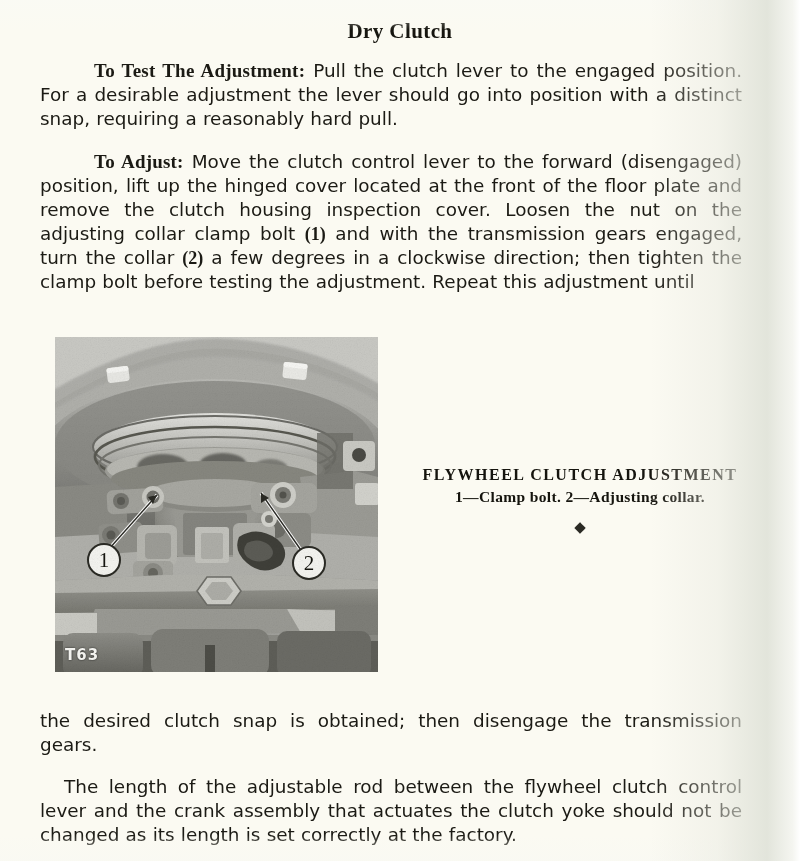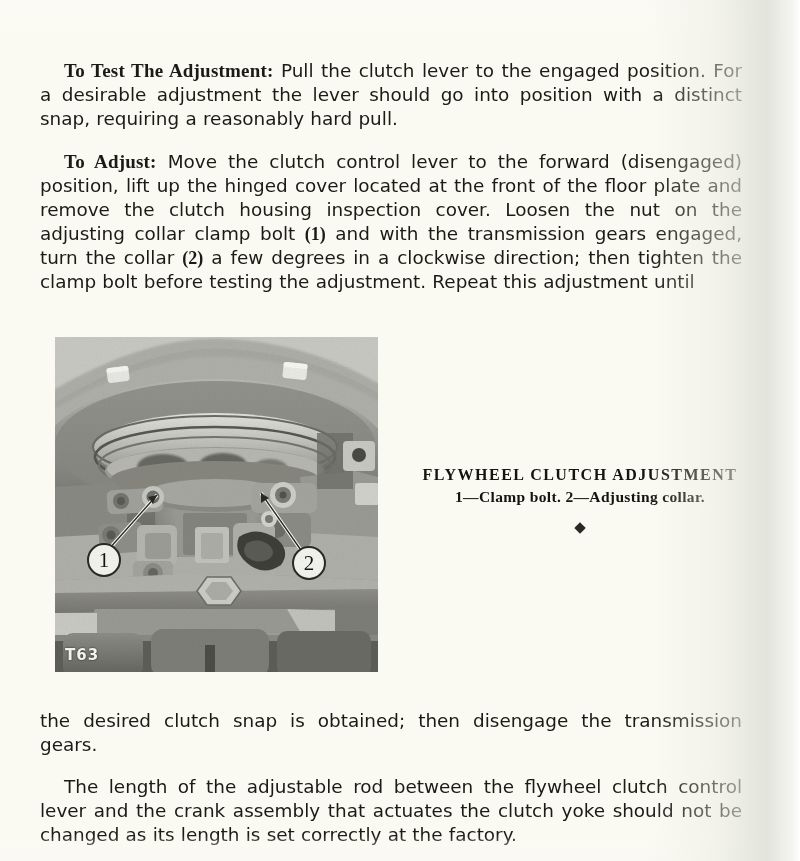--- a/index.html
+++ b/index.html
@@ -85,20 +85,21 @@
     word-spacing: 0.4px;
   }
   .body-block.indent {
     text-indent: 24px;
   }
   .lead {
     font-family: "Liberation Serif", serif;
     font-weight: bold;
     font-size: 19px;
     letter-spacing: 0.2px;
+    margin-left: 30px;
   }
   .callnum {
     font-family: "Liberation Serif", serif;
     font-weight: bold;
     font-size: 18px;
   }
 
   #para-test   { top: 59px;  }
   #para-adjust { top: 150px; }
   #para-cont   { top: 709px; }
@@ -165,20 +166,21 @@
     font-size: 15px;
     color: #2a2a24;
     line-height: 15px;
   }
 </style>
 </head>
 <body>
 
 <div id="page">
 
+  <div id="page-title">Dry Clutch</div>
 
   <div class="body-block indent" id="para-test">
     <span class="lead">To Test The Adjustment:</span><span> Pull the clutch lever to the engaged position. For a desirable adjustment the lever should go into position with a distinct snap, requiring a reasonably hard pull.</span>
   </div>
 
   <div class="body-block indent" id="para-adjust">
     <span class="lead">To Adjust:</span><span> Move the clutch control lever to the forward (disengaged) position, lift up the hinged cover located at the front of the floor plate and remove the clutch housing inspection cover. Loosen the nut on the adjusting collar clamp bolt </span><span class="callnum">(1)</span><span> and with the transmission gears engaged, turn the collar </span><span class="callnum">(2)</span><span> a few degrees in a clockwise direction; then tighten the clamp bolt before testing the adjustment. Repeat this adjustment until</span>
   </div>
 
   <div id="figure-photo">

